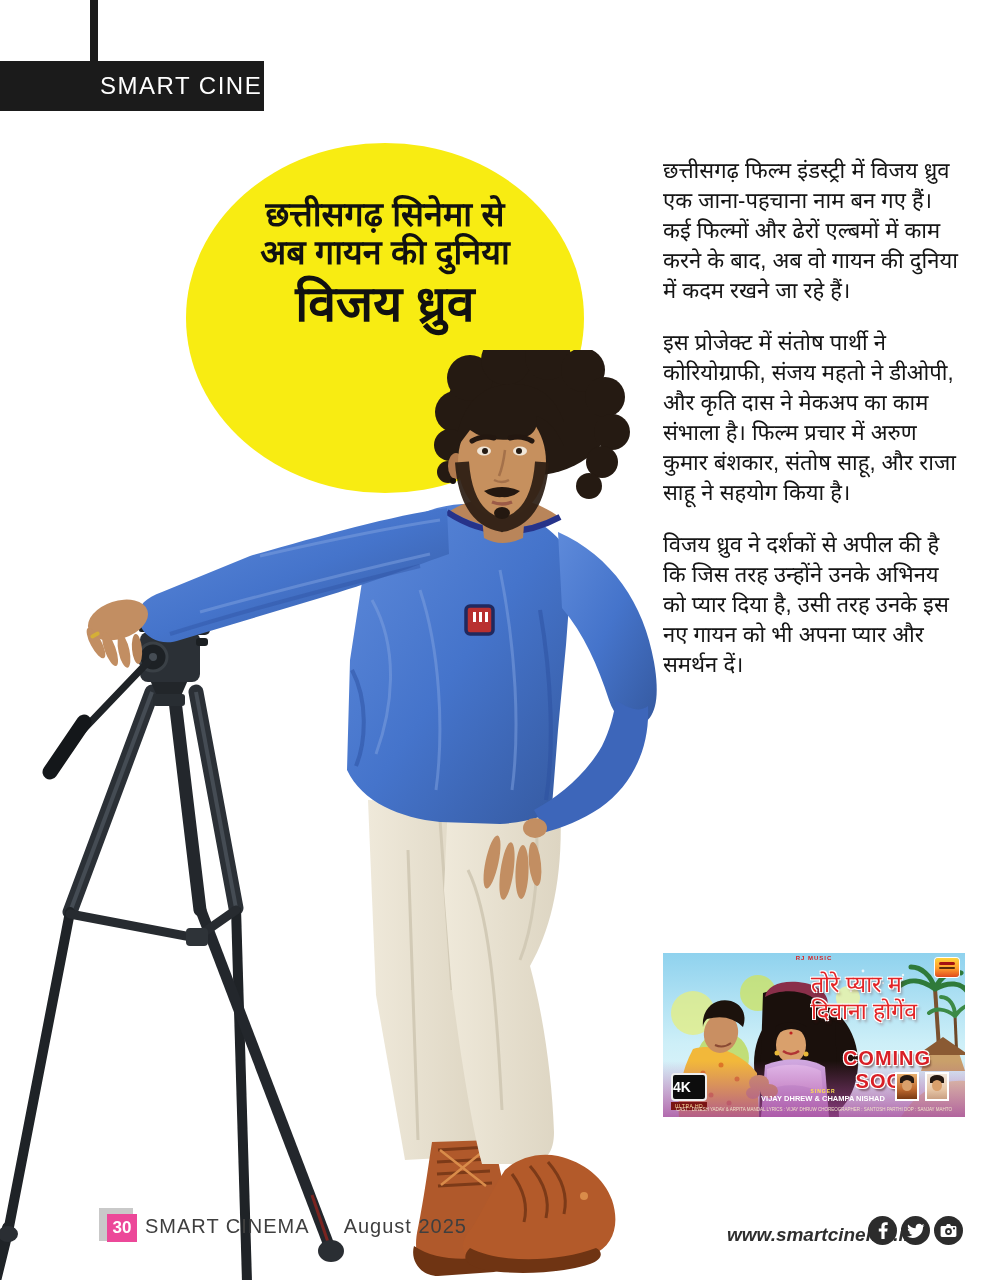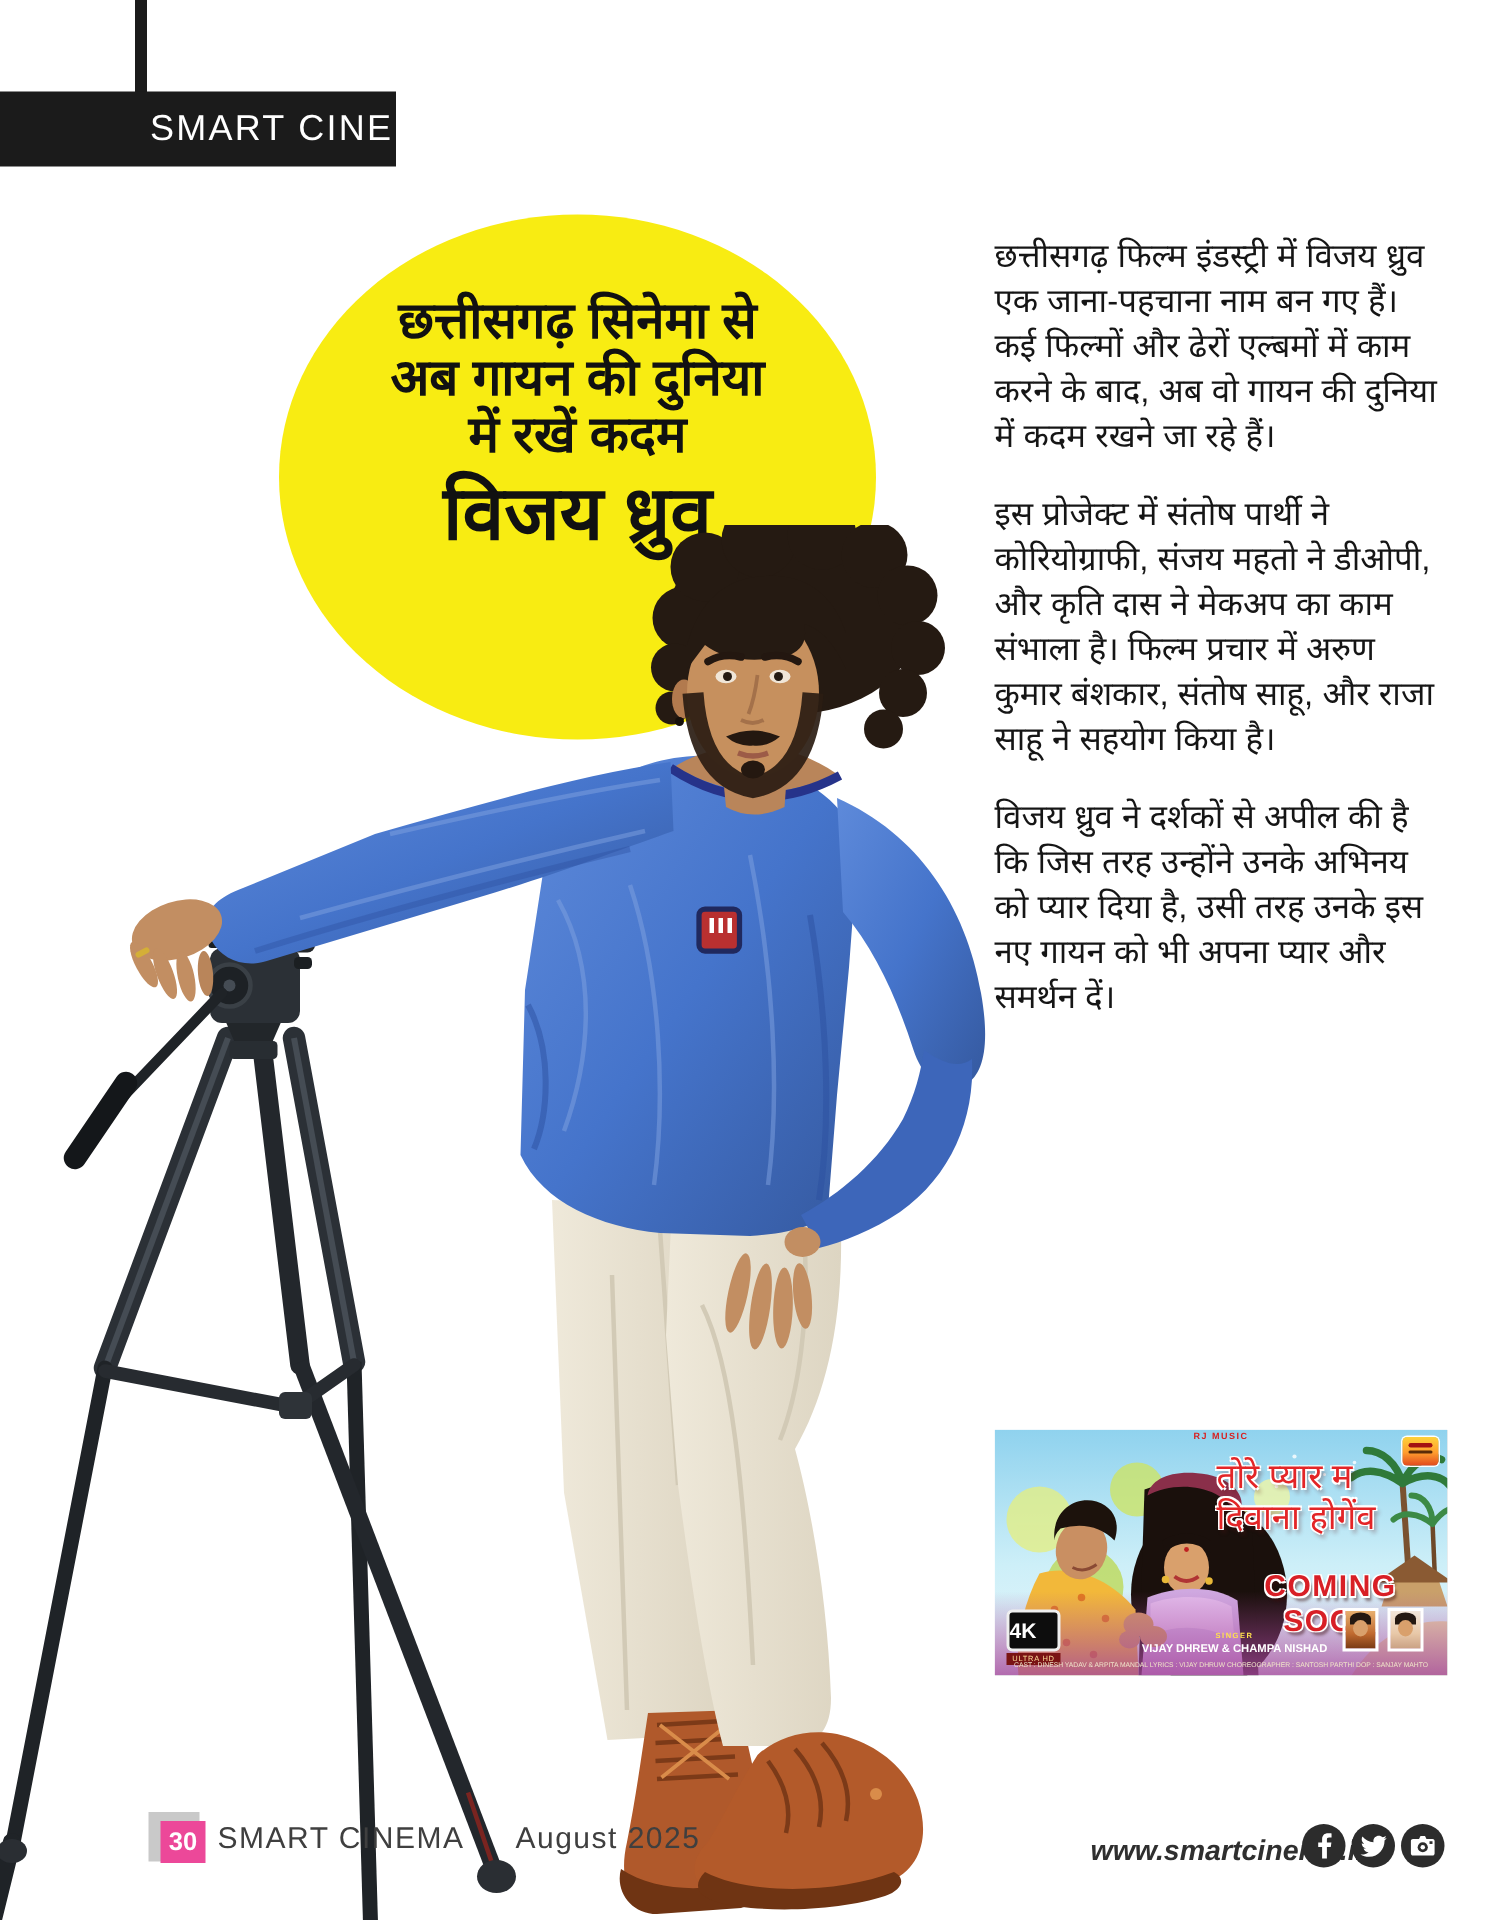--- a/index.html
+++ b/index.html
@@ -103,21 +103,20 @@
 <div class="page">
 
   <div class="mast-tick"></div>
   <div class="mast-bar">
     <span>SMART CINEMA</span>
   </div>
 
   <div class="head-circle">
     <p class="kick first">छत्तीसगढ़ सिनेमा से</p>
     <p class="kick" style="margin:0">अब गायन की दुनिया</p>
-    <p class="kick" style="margin:0">में रखें कदम</p>
     <p class="big-name">विजय ध्रुव</p>
   </div>
 
   <svg class="photo-svg" viewBox="0 0 660 930">
     <defs>
       <linearGradient id="shirtG" x1="0" y1="0" x2="1" y2="1">
         <stop offset="0" stop-color="#5e8ada"></stop>
           <stop offset=".5" stop-color="#4574cb"></stop>
           <stop offset="1" stop-color="#35599f"></stop>
       </linearGradient>

